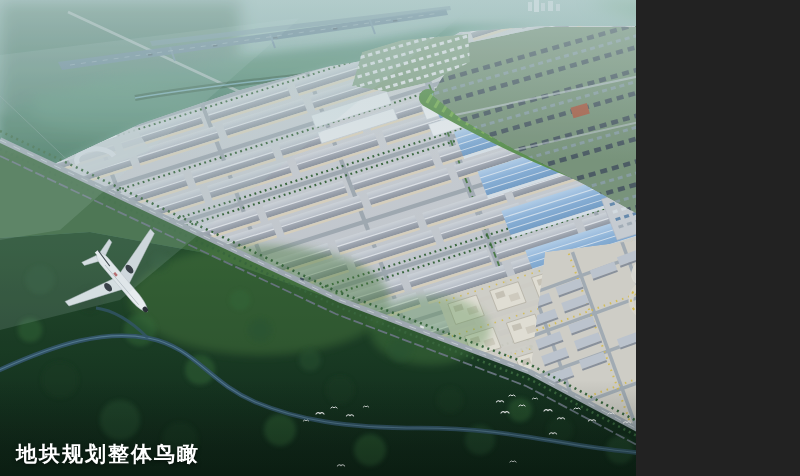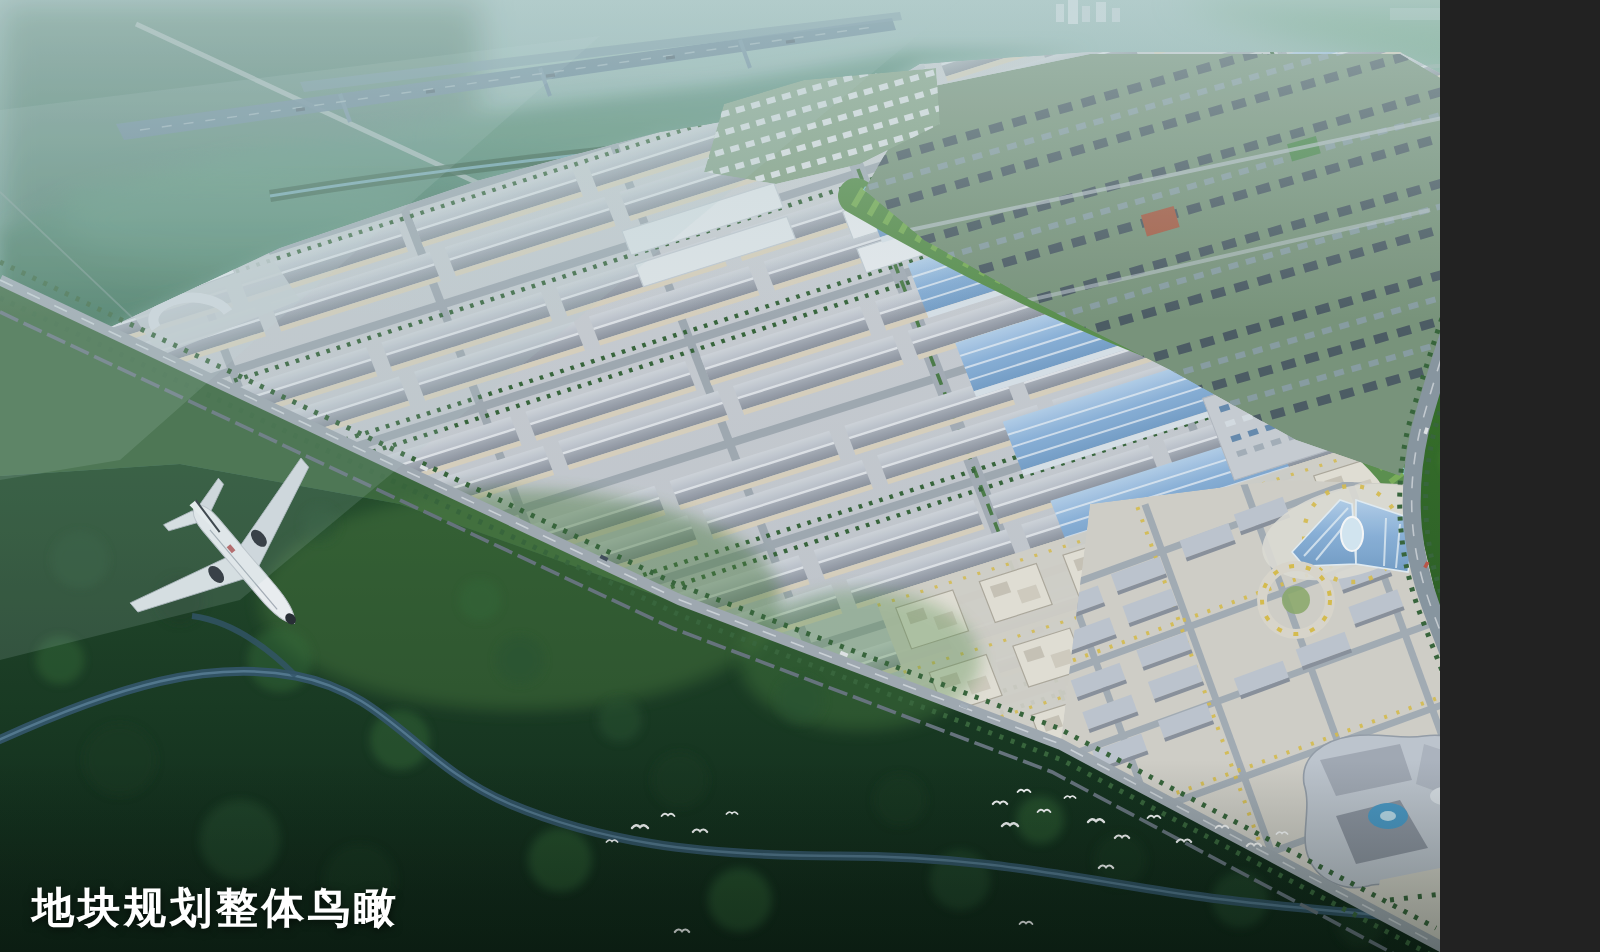--- a/index.html
+++ b/index.html
@@ -1,16 +1,16 @@
 <!DOCTYPE html>
 <html style="--sky_haze: #9fc0bd; --distant_teal: #6fa092; --hill_green: #4a8062; --forest_dark: #16301d; --forest_mid: #2c5930; --forest_bright: #3c7a2c; --moss_green: #3f6b3e; --runway_gray: #5f7e93; --concrete: #cdd1d6; --roof_light: #d6dae0; --roof_shadow: #9298a2; --roof_blue: #8fb6de; --wall_cream: #e0d6c2; --road_gray: #a6aeb6; --tree_green: #3a683c; --corridor_green: #5f9450; --water_river: #35566a; --water_lake: #8fc6dc; --residential_ground: #7e987e; --building_slate: #505e66; --accent_yellow: #dfc24e; --plaza_cream: #d8d5cd; --plane_white: #f4f6f8; --bird_white: #ffffff; --caption_white: #ffffff;"><head>
 <meta charset="utf-8">
 <style>
   html,body{margin:0;padding:0;background:#222;}
-  .stage{position:relative;width:704px;height:476px;overflow:hidden;font-family:"Liberation Sans",sans-serif;padding-left:16px;}
+  .stage{position:relative;width:636px;height:476px;overflow:hidden;font-family:"Liberation Sans",sans-serif;}
   .stage svg{position:absolute;left:0;top:0;display:block;}
   .caption{
     position:absolute;left:16px;top:440px;z-index:5;
     font-size:21px;font-weight:600;letter-spacing:2px;
     color:var(--caption_white,#ffffff);
     text-shadow:0 1px 4px rgba(0,0,0,.65);
     font-family:"Liberation Sans",sans-serif;
   }
   
   .s-road{stroke:var(--road_gray,#a6aeb6);}

